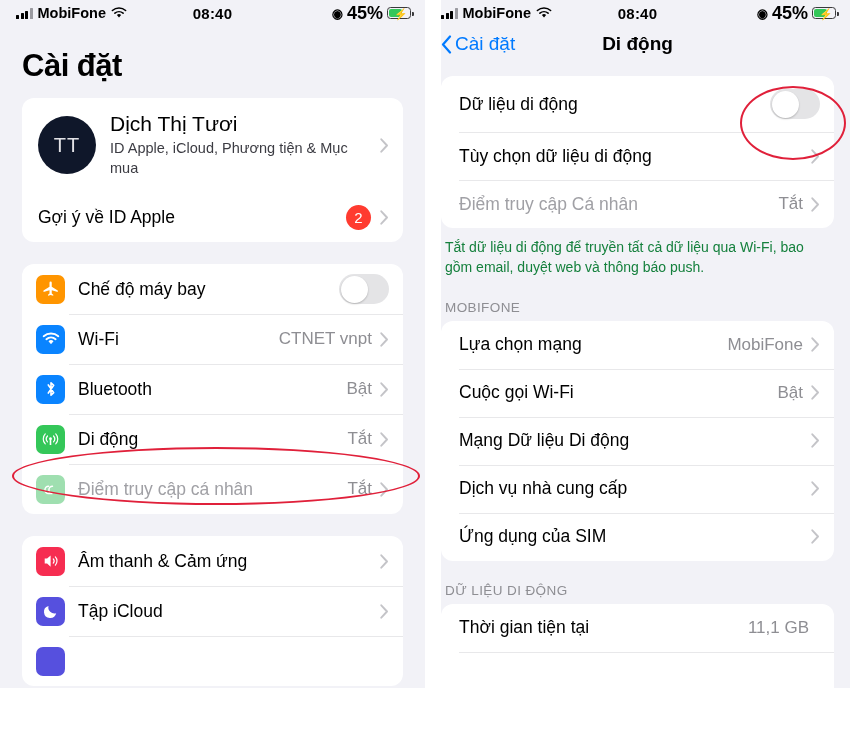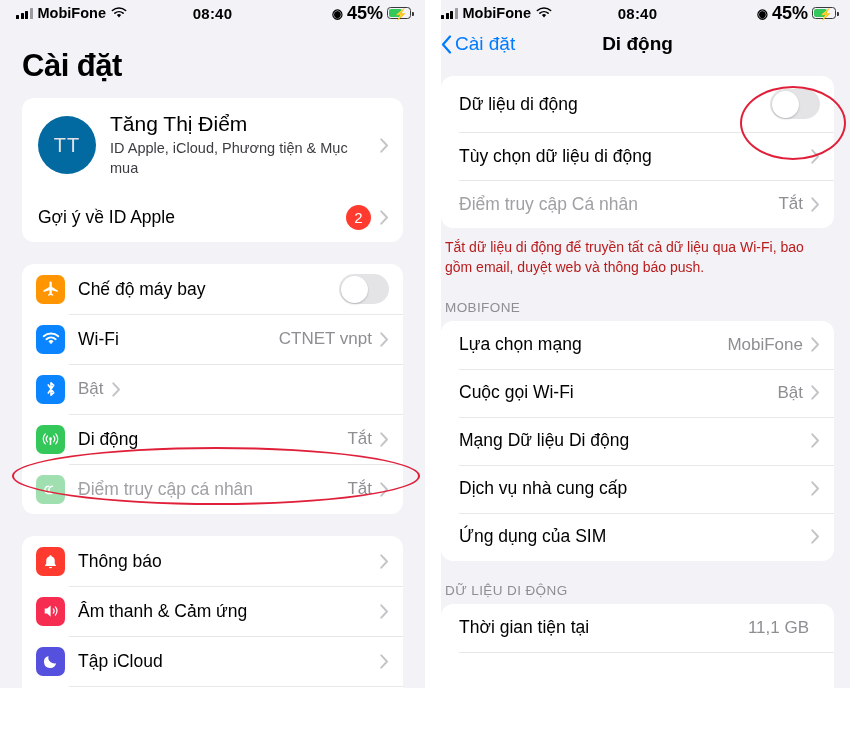--- a/index.html
+++ b/index.html
@@ -52,21 +52,21 @@
   }
   .row .label { font-size:17.5px; color:#000; flex:1; }
   .row .label.dim { color:#a0a0a5; }
   .row .value { font-size:17px; color:#8e8e93; margin-right:8px; }
   .chev { color:#c4c4c8; font-size:17px; line-height:1; font-weight:600; }
   .chev svg{ display:block; }
 
   
   .acct-row { display:flex; align-items:center; padding:14px 14px 14px 16px; position:relative; }
   .avatar {
-    width:58px; height:58px; border-radius:50%; background:#0369a1; flex:none;
+    width:58px; height:58px; border-radius:50%; background:#0f172a; flex:none;
     display:flex; align-items:center; justify-content:center;
     color:#e2e2e6; font-size:20px; letter-spacing:1px;
   }
   .acct-text { flex:1; margin-left:14px; }
   .acct-name { font-size:21px; color:#000; margin-bottom:3px; }
   .acct-sub { font-size:14.5px; color:#3c3c43; line-height:1.35; max-width:250px; }
   .badge {
     width:25px; height:25px; border-radius:50%; background:#ff3b30; color:#fff;
     font-size:15px; display:flex; align-items:center; justify-content:center;
     margin-right:9px; font-weight:500;
@@ -81,21 +81,21 @@
   .navbar { display:flex; align-items:center; height:36px; padding:0 16px; position:relative; }
   .nav-back { display:flex; align-items:center; color:#007aff; font-size:19px; gap:3px; }
   .nav-title { position:absolute; left:0; right:0; text-align:center; font-size:19px; font-weight:bold; color:#000; pointer-events:none; }
 
   .r-card { background:#fff; border-radius:12px; margin:14px 16px 0 16px; overflow:hidden; }
   .r-row { display:flex; align-items:center; min-height:48px; padding:0 14px 0 18px; position:relative; }
   .r-row + .r-row::before{ content:""; position:absolute; left:18px; right:0; top:0; height:1px; background:#e8e8ea; }
   .r-row .label { font-size:17.5px; color:#000; flex:1; }
   .r-row .label.dim { color:#a0a0a5; }
   .r-row .value { font-size:17px; color:#8e8e93; margin-right:8px; }
-  .footnote { font-size:14px; color:#b91c1c; line-height:1.45; padding:9px 20px 0 20px; }
+  .footnote { font-size:14px; color:#15803d; line-height:1.45; padding:9px 20px 0 20px; }
   .sec-hdr { font-size:13.5px; color:#8e8e93; letter-spacing:0.4px; padding:22px 20px 6px 20px; text-transform:uppercase; }
 
   
   .ellipse { position:absolute; border:2px solid #e0203a; border-radius:50%; pointer-events:none; z-index:40; }
 </style>
 </head>
 <body>
 
 <div class="screen">
 
@@ -128,21 +128,21 @@
           </span>
       </div>
     </div>
 
     <div class="big-title">Cài đặt</div>
 
     <div class="card">
       <div class="acct-row">
         <div class="avatar">TT</div>
         <div class="acct-text">
-          <div class="acct-name">Tăng Thị Điểm</div>
+          <div class="acct-name">Dịch Thị Tươi</div>
           <div class="acct-sub">ID Apple, iCloud, Phương tiện &amp; Mục mua</div>
         </div>
         <span class="chev">
           <svg width="9" height="15" viewBox="0 0 9 15">
               <path d="M1.3 1.3L7 7.5l-5.7 6.2" stroke="#c4c4c8" stroke-width="1.9" fill="none" stroke-linecap="round" stroke-linejoin="round"></path>
             </svg>
         </span>
       </div>
       <div class="row noicon" style="padding-left:16px;">
         <span class="label">Gợi ý về ID Apple</span>
@@ -185,20 +185,21 @@
             </svg>
         </span>
       </div>
 
       <div class="row">
         <span class="icn" style="background:#0a84ff;">
           <svg width="14" height="18" viewBox="0 0 14 20">
               <path d="M4 5.5L10 14l-3 3V3l3 3L4 14.5" stroke="#fff" stroke-width="1.8" fill="none" stroke-linejoin="round" stroke-linecap="round"></path>
             </svg>
         </span>
+        <span class="label">Bluetooth</span>
         <span class="value">Bật</span>
         <span class="chev">
           <svg width="9" height="15" viewBox="0 0 9 15">
               <path d="M1.3 1.3L7 7.5l-5.7 6.2" stroke="#c4c4c8" stroke-width="1.9" fill="none" stroke-linecap="round" stroke-linejoin="round"></path>
             </svg>
         </span>
       </div>
 
       <div class="row">
         <span class="icn" style="background:#34c759;">
@@ -227,34 +228,20 @@
         <span class="value">Tắt</span>
         <span class="chev">
           <svg width="9" height="15" viewBox="0 0 9 15">
               <path d="M1.3 1.3L7 7.5l-5.7 6.2" stroke="#c4c4c8" stroke-width="1.9" fill="none" stroke-linecap="round" stroke-linejoin="round"></path>
             </svg>
         </span>
       </div>
     </div>
 
     <div class="card" style="margin-bottom:0;">
-      <div class="row">
-        <span class="icn" style="background:#ff3b30;">
-          <svg width="17" height="17" viewBox="0 0 24 24" fill="#fff">
-              <path d="M12 3a1.6 1.6 0 0 1 1.6 1.6v.3A6 6 0 0 1 18 10.6V15l1.6 2.3v1H4.4v-1L6 15v-4.4a6 6 0 0 1 4.4-5.7v-.3A1.6 1.6 0 0 1 12 3z"></path>
-              <path d="M9.9 19.6h4.2a2.1 2.1 0 0 1-4.2 0z"></path>
-            </svg>
-        </span>
-        <span class="label">Thông báo</span>
-        <span class="chev">
-          <svg width="9" height="15" viewBox="0 0 9 15">
-              <path d="M1.3 1.3L7 7.5l-5.7 6.2" stroke="#c4c4c8" stroke-width="1.9" fill="none" stroke-linecap="round" stroke-linejoin="round"></path>
-            </svg>
-        </span>
-      </div>
       <div class="row">
         <span class="icn" style="background:#f62d51;">
           <svg width="18" height="18" viewBox="0 0 24 24">
               <path d="M11.5 4.5L6.8 8.6H3.6v6.8h3.2l4.7 4.1z" fill="#fff"></path>
               <path d="M15 9.2a4.2 4.2 0 0 1 0 5.6M17.8 6.6a7.8 7.8 0 0 1 0 10.8" stroke="#fff" stroke-width="1.6" fill="none" stroke-linecap="round"></path>
             </svg>
         </span>
         <span class="label">Âm thanh &amp; Cảm ứng</span>
         <span class="chev">
           <svg width="9" height="15" viewBox="0 0 9 15">

